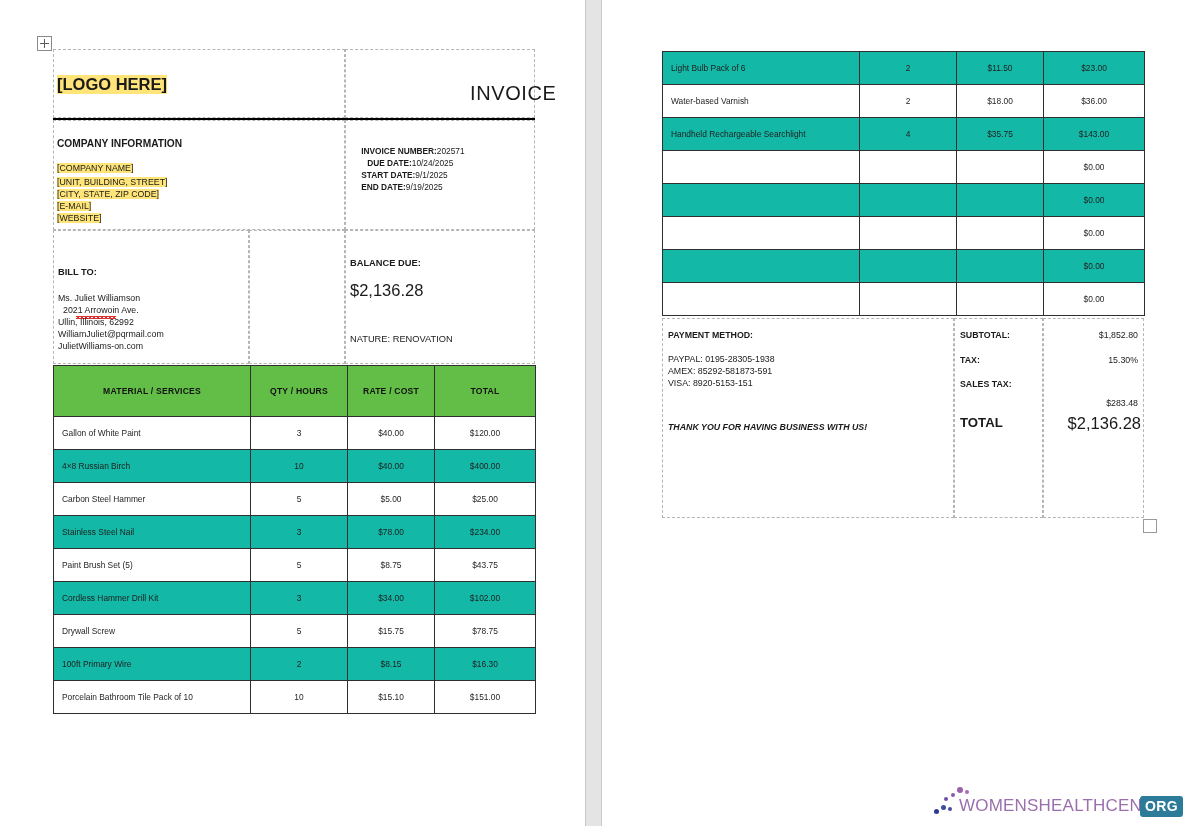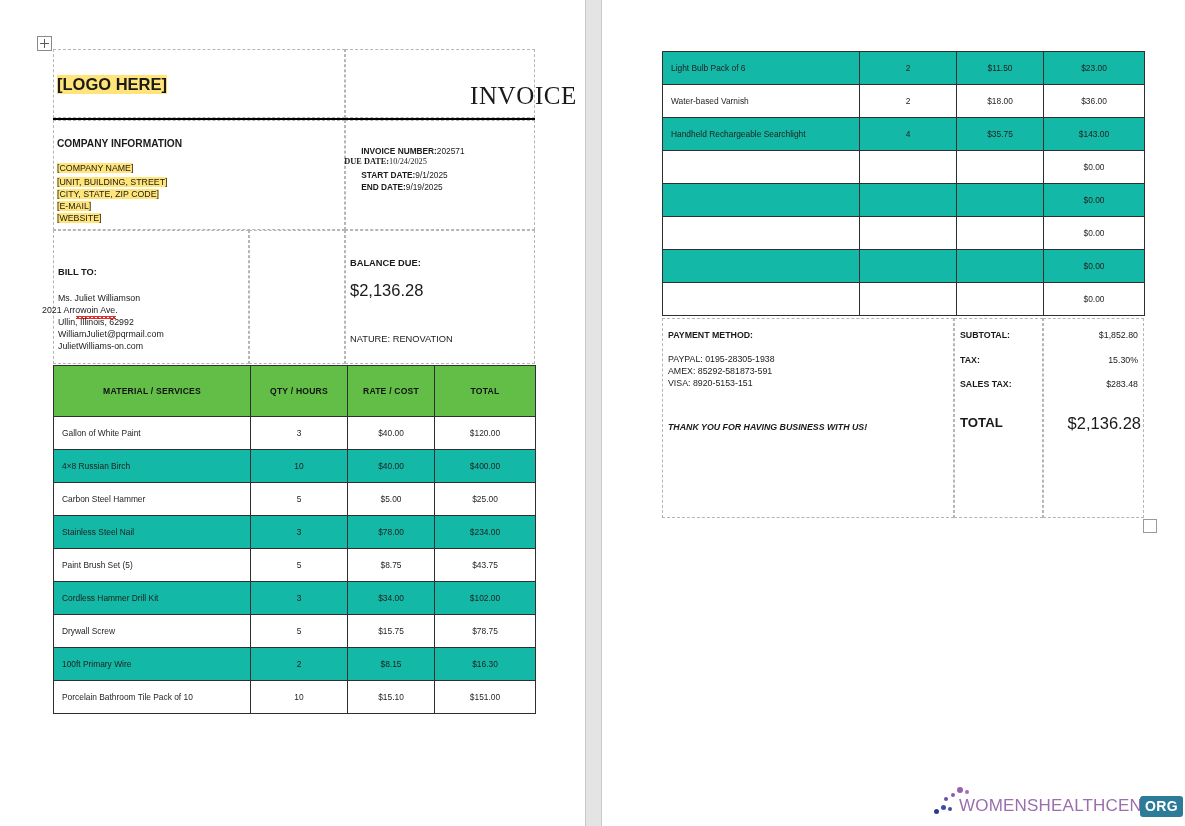--- a/index.html
+++ b/index.html
@@ -74,21 +74,21 @@
   
   .t { position: absolute; color: #1a1a1a; white-space: pre; }
   .b  { font-weight: bold; }
   .hl { background: #ffe47a; }
   .sz8  { font-size: 8.3px; }
   .sz85 { font-size: 8.8px; }
   .sz9  { font-size: 9.3px; }
   .sz10 { font-size: 10.2px; }
   .sz13 { font-size: 13.2px; }
   .sz16 { font-size: 16.5px; }
-  .sz18 { font-size: 25px; font-family: Liberation Serif, serif; }
+  .sz18 { font-size: 20px; }
   .ital { font-style: italic; }
 
   
   .squiggle {
     position: absolute;
     height: 3px;
     background-image:
       linear-gradient(45deg, transparent 40%, #e03131 40%, #e03131 60%, transparent 60%),
       linear-gradient(-45deg, transparent 40%, #e03131 40%, #e03131 60%, transparent 60%);
     background-size: 4px 3px;
@@ -182,38 +182,38 @@
 
   <div class="t sz85 hl" style="left:57px; top:163px;">[COMPANY NAME]</div>
   <div class="t sz85 hl" style="left:57px; top:177px;">[UNIT, BUILDING, STREET]</div>
   <div class="t sz85 hl" style="left:57px; top:189px;">[CITY, STATE, ZIP CODE]</div>
   <div class="t sz85 hl" style="left:57px; top:201px;">[E-MAIL]</div>
   <div class="t sz85 hl" style="left:57px; top:213px;">[WEBSITE]</div>
 
   <div class="t sz8" style="left:352px; top:136px;">
     <span class="b">INVOICE NUMBER:</span><span>202571</span>
   </div>
-  <div class="t sz8" style="left:336px; top:148px;font-family:Liberation Serif, serif;">
+  <div class="t sz8" style="left:358px; top:148px;">
     <span class="b">DUE DATE:</span><span>10/24/2025</span>
   </div>
   <div class="t sz8" style="left:352px; top:160px;">
     <span class="b">START DATE:</span><span>9/1/2025</span>
   </div>
   <div class="t sz8" style="left:352px; top:172px;">
     <span class="b">END DATE:</span><span>9/19/2025</span>
   </div>
 
   <div class="dashbox" style="left:53px; top:230px; width:196px; height:134px;"></div>
   <div class="dashbox" style="left:249px; top:230px; width:96px; height:134px;"></div>
   <div class="dashbox" style="left:345px; top:230px; width:190px; height:134px;"></div>
 
   <div class="t sz9 b" style="left:58px; top:267px;">BILL TO:</div>
 
   <div class="t sz85" style="left:58px; top:293px;">Ms. Juliet Williamson</div>
-  <div class="t sz85" style="left:42px; top:305px;">2021 Arrowoin Ave.</div>
+  <div class="t sz85" style="left:63px; top:305px;">2021 Arrowoin Ave.</div>
   <div class="squiggle" style="left:76px; top:316px; width:40px;"></div>
   <div class="t sz85" style="left:58px; top:317px;">Ullin, Illinois, 62992</div>
   <div class="t sz85" style="left:58px; top:329px;">WilliamJuliet@pqrmail.com</div>
   <div class="t sz85" style="left:58px; top:341px;">JulietWilliams-on.com</div>
 
   <div class="t sz9 b" style="left:350px; top:258px;">BALANCE DUE:</div>
   <div class="t sz16" style="left:350px; top:281px;">$2,136.28</div>
   <div class="t sz9" style="left:350px; top:334px;">NATURE: RENOVATION</div>
 
   <table class="items" id="items-page1" style="left:53px; top:365px; width:482px;">
@@ -358,21 +358,21 @@
   <div class="t sz85" style="left:668px; top:378px;">VISA: 8920-5153-151</div>
   <div class="t sz85 ital" style="left:668px; top:422px;font-weight:bold;">THANK YOU FOR HAVING BUSINESS WITH US!</div>
 
   <div class="t sz85 b" style="left:960px; top:330px;">SUBTOTAL:</div>
   <div class="t sz85" style="left:1138px; top:330px; transform:translateX(-100%);">$1,852.80</div>
 
   <div class="t sz85 b" style="left:960px; top:355px;">TAX:</div>
   <div class="t sz85" style="left:1138px; top:355px; transform:translateX(-100%);">15.30%</div>
 
   <div class="t sz85 b" style="left:960px; top:379px;">SALES TAX:</div>
-  <div class="t sz85" style="left:1138px; top:379px; transform:translateX(-100%);">$283.48</div>
+  <div class="t sz85" style="left:1138px; top:398px; transform:translateX(-100%);">$283.48</div>
 
   <div class="t sz13 b" style="left:960px; top:415px;">TOTAL</div>
   <div class="t sz16" style="left:1141px; top:414px; transform:translateX(-100%);">$2,136.28</div>
 
   <div class="logo-wrap">
 
     <div class="dot" style="left:4px;  top:24px; width:5px;  height:5px;  background:#2b3a8f;"></div>
     <div class="dot" style="left:11px; top:20px; width:5px;  height:5px;  background:#3a4fa0;"></div>
     <div class="dot" style="left:18px; top:22px; width:4px;  height:4px;  background:#4a4aa3;"></div>
     <div class="dot" style="left:14px; top:12px; width:4px;  height:4px;  background:#6b4fa8;"></div>

